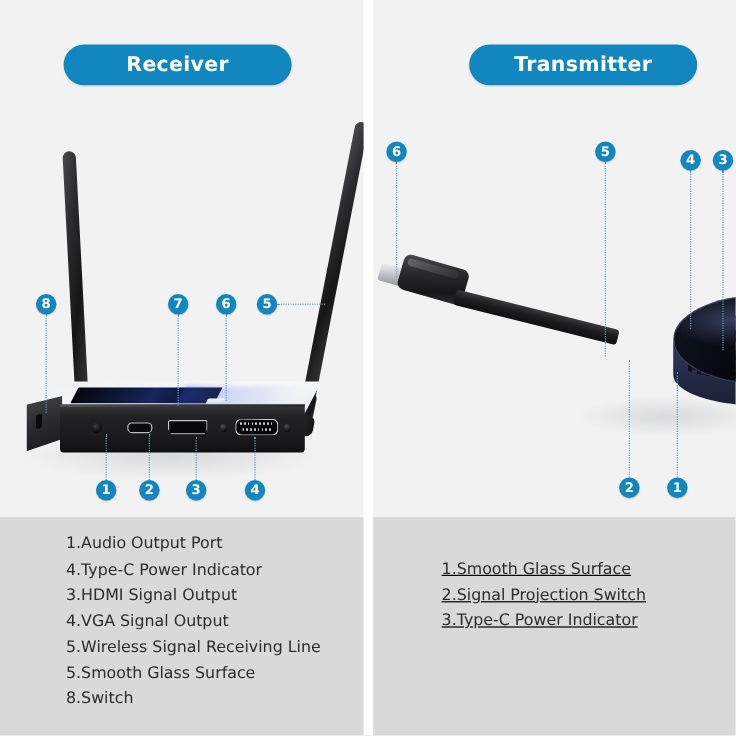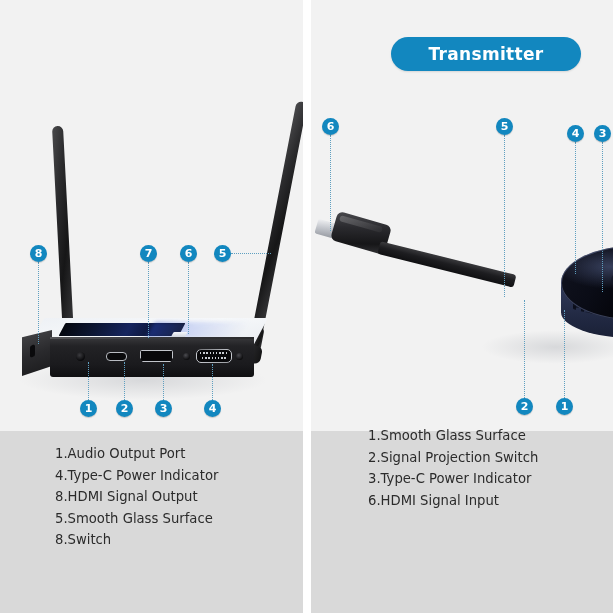--- a/index.html
+++ b/index.html
@@ -187,20 +187,21 @@
 </head>
 <body>
 
 <div class="page">
 
   <div class="band-top"></div>
   <div class="band-bottom"></div>
 
   <div class="panel panel-left">
 
+    <div class="pill pill-left">Receiver</div>
 
     <div class="rx">
 
       <div class="shadow-soft" style="left:18px;top:360px;width:250px;height:40px;"></div>
 
       <div class="ant" style="left:64px;top:148px;height:208px;transform:rotate(-3deg);">
         <div class="rod"></div>
         <div class="hinge"></div>
         <div class="base"></div>
       </div>
@@ -281,21 +282,23 @@
       <div class="badge" style="left:155px;top:400px;">3</div>
 
       <div class="lead lead-v" style="left:212px;top:364px;height:36px;"></div>
       <div class="badge" style="left:204px;top:400px;">4</div>
     </div>
 
     <div class="legend legend-left">
       <ul>
         <li>1.Audio Output Port</li>
         <li>4.Type-C Power Indicator</li>
-        <li>8.HDMI Signal Output</li>
+        <li>3.HDMI Signal Output</li>
+        <li>4.VGA Signal Output</li>
+        <li>5.Wireless Signal Receiving Line</li>
         <li>5.Smooth Glass Surface</li>
         <li>8.Switch</li>
       </ul>
     </div>
   </div>
 
   <div class="panel panel-right">
 
     <div class="pill pill-right">Transmitter</div>
 
@@ -348,25 +351,24 @@
       <div class="badge" style="left:283px;top:125px;">3</div>
       <div class="lead lead-v" style="left:291px;top:142px;height:150px;"></div>
 
       <div class="lead lead-v" style="left:213px;top:300px;height:98px;"></div>
       <div class="badge" style="left:205px;top:398px;">2</div>
 
       <div class="lead lead-v" style="left:253px;top:310px;height:88px;"></div>
       <div class="badge" style="left:245px;top:398px;">1</div>
     </div>
 
-    <div class="legend legend-right" style="left:57px;top:425px;width:245px;">
+    <div class="legend legend-right" style="left:57px;top:464px;width:245px;text-decoration:underline;">
       <ul>
         <li>1.Smooth Glass Surface</li>
         <li>2.Signal Projection Switch</li>
         <li>3.Type-C Power Indicator</li>
-        <li>6.HDMI Signal Input</li>
       </ul>
     </div>
   </div>
 
   <div class="divider-v"></div>
 
 </div>
 
 </body></html>

